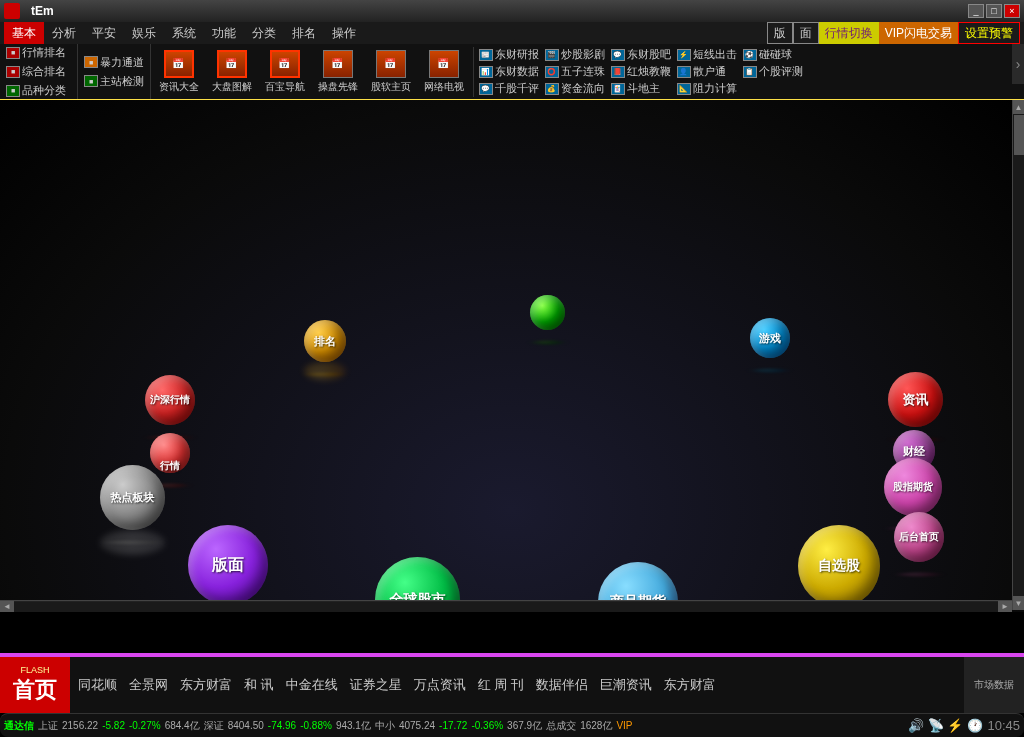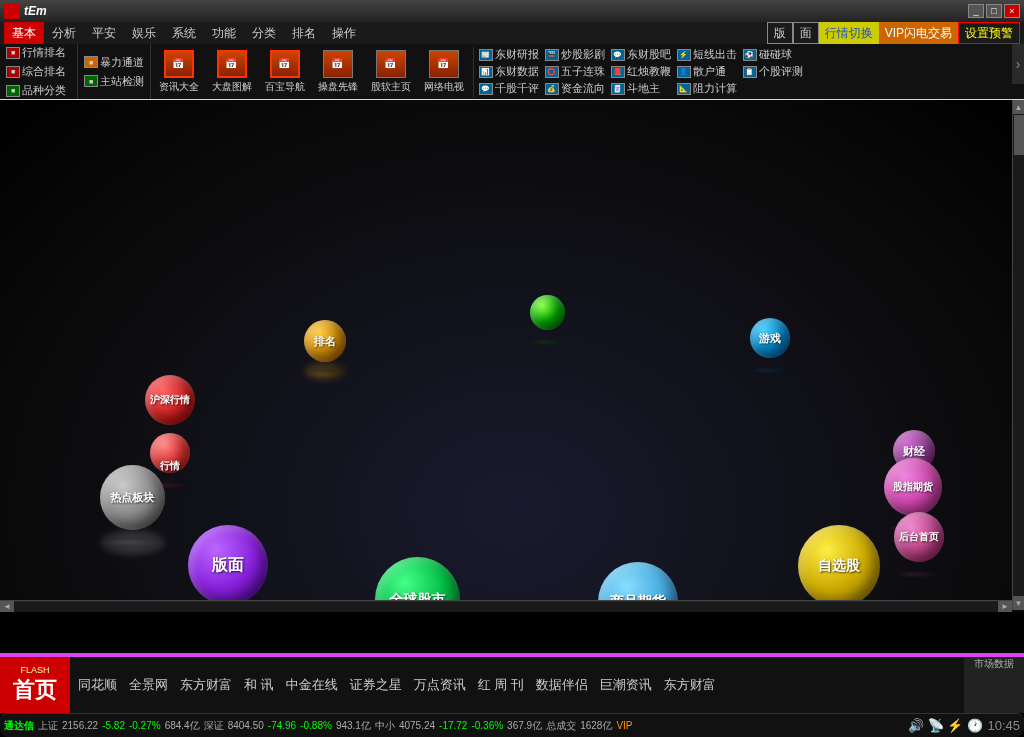--- a/index.html
+++ b/index.html
@@ -4,21 +4,21 @@
   <style>
     * { margin: 0; padding: 0; box-sizing: border-box; }
     body { width: 1024px; height: 737px; background: #000; font-family: 'SimSun', 'Microsoft YaHei', sans-serif; overflow: hidden; position: relative; }
 
     
     #titlebar {
       width: 100%; height: 22px; background: linear-gradient(to bottom, #444, #222);
       display: flex; align-items: center; justify-content: space-between;
       padding: 0 4px; position: relative;
     }
-    #titlebar .left { display: flex; align-items: center; gap: 4px; font-style: italic; }
+    #titlebar .left { display: flex; align-items: center; gap: 11px; }
     #titlebar .title { color: #fff; font-size: 12px; font-weight: bold; }
     #titlebar .win-btns { display: flex; gap: 2px; }
     #titlebar .win-btn { width: 16px; height: 14px; background: #555; border: 1px solid #888; color: #fff; font-size: 9px; display: flex; align-items: center; justify-content: center; cursor: pointer; }
     #titlebar .win-btn.close { background: #c00; }
 
     
     #menubar {
       width: 100%; height: 22px; background: #1a1a1a;
       display: flex; align-items: center; padding: 0 4px;
     }
@@ -82,21 +82,21 @@
     }
     #flash-btn .flash-label { font-size: 9px; color: #ff9; }
     #flash-btn .flash-main { font-size: 22px; font-weight: bold; color: #fff; }
     #news-links {
       flex: 1; display: flex; align-items: center; gap: 12px;
       padding: 0 8px; overflow: hidden;
     }
     .news-link { color: #ccc; font-size: 13px; cursor: pointer; white-space: nowrap; }
     #market-data-btn {
       width: 60px; height: 56px; background: #222; color: #aaa; font-size: 10px;
-      display: flex; align-items: flex-start; justify-content: center; text-align: center;
+      display: flex; align-items: center; justify-content: center; text-align: center;
       cursor: pointer; flex-shrink: 0;
     }
 
     
     #statusbar {
       position: absolute; bottom: 0; width: 100%; height: 24px;
       background: #111; border-top: 1px solid #333;
       display: flex; align-items: center; padding: 0 4px; gap: 6px;
       overflow: hidden;
       border-radius: 8px;
@@ -146,21 +146,21 @@
   <div class="menu-item">平安</div>
   <div class="menu-item">娱乐</div>
   <div class="menu-item">系统</div>
   <div class="menu-item">功能</div>
   <div class="menu-item">分类</div>
   <div class="menu-item">排名</div>
   <div class="menu-item">操作</div>
   <div style="flex:1;"></div>
   <div class="menu-item" style="border:1px solid #888;padding:1px 6px;">版</div>
   <div class="menu-item" style="border:1px solid #888;padding:1px 6px;">面</div>
-  <div class="menu-item highlight-yellow" style="background:#cccc00;color:#1d4ed8;padding:1px 6px;">行情切换</div>
+  <div class="menu-item highlight-yellow" style="background:#cccc00;color:#701a75;padding:1px 6px;">行情切换</div>
   <div class="menu-item" style="background:#cc6600;color:#fff;padding:1px 6px;">VIP闪电交易</div>
   <div class="menu-item" style="border:1px solid #ff0000;color:#ffff00;padding:1px 6px;">设置预警</div>
 </div>
 
 <div style="width:100%;height:56px;background:#111;display:flex;border-bottom:1px solid #fde047;overflow:hidden;">
 
   <div style="display:flex;flex-direction:column;justify-content:center;min-width:78px;border-right:1px solid #333;padding:2px 3px;gap:2px;">
     <div class="toolbar-item">
       <span class="icon-small red">■</span>
       <span>行情排名</span>
@@ -308,20 +308,23 @@
   </div>
 
   <div class="ball" style="width:40px;height:40px;left:150px;top:333px;background:radial-gradient(circle at 35% 30%, #ff8888, #dd3333, #991111);font-size:10px;align-items:flex-end;">
     <span>行情</span>
   </div>
 
   <div class="ball" style="width:65px;height:65px;left:100px;top:365px;background:radial-gradient(circle at 35% 30%, #cccccc, #888888, #444444);font-size:11px;">
     <span>热点板块</span>
   </div>
 
+  <div class="ball" style="width:55px;height:55px;left:888px;top:272px;background:radial-gradient(circle at 35% 30%, #ff5555, #cc1111, #880000);font-size:13px;">
+    <span>资讯</span>
+  </div>
 
   <div class="ball" style="width:42px;height:42px;left:893px;top:330px;background:radial-gradient(circle at 35% 30%, #cc66cc, #994499, #550055);font-size:11px;">
     <span>财经</span>
   </div>
 
   <div class="ball" style="width:58px;height:58px;left:884px;top:358px;background:radial-gradient(circle at 35% 30%, #ee88dd, #cc44aa, #882266);font-size:10px;">
     <span>股指期货</span>
   </div>
 
   <div class="ball" style="width:80px;height:80px;left:188px;top:425px;background:radial-gradient(circle at 35% 30%, #bb66ff, #8822dd, #440088);font-size:16px;">

